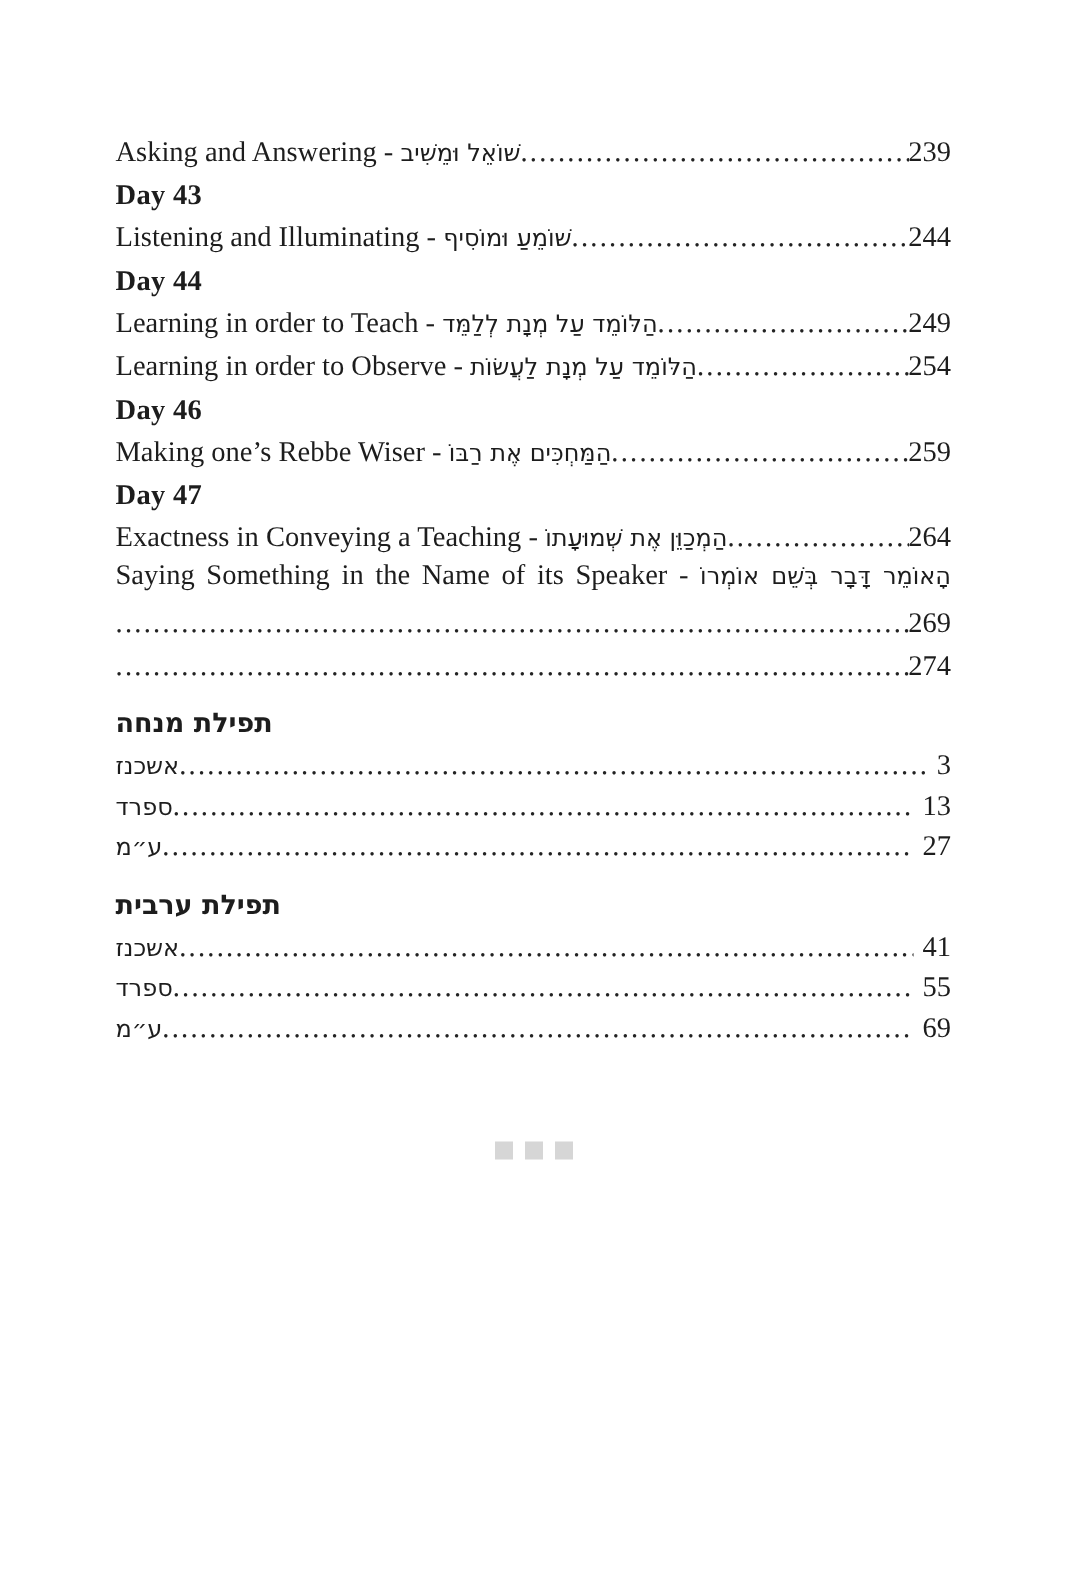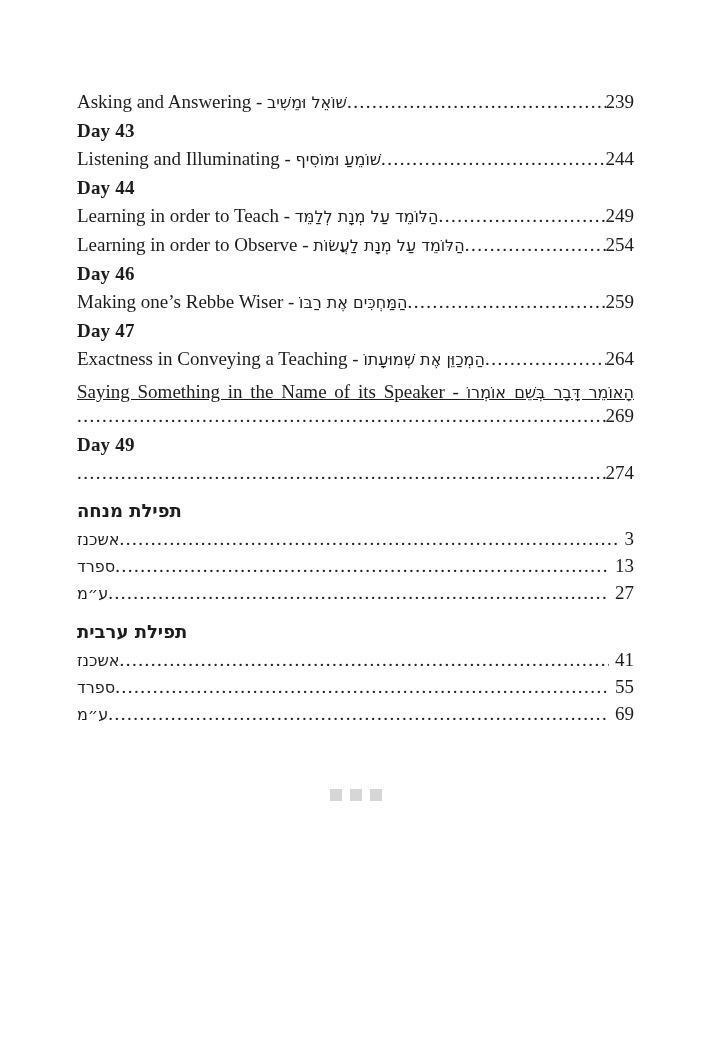--- a/index.html
+++ b/index.html
@@ -35,24 +35,23 @@
     min-width: 0;
     overflow: hidden;
     white-space: nowrap;
     letter-spacing: 1.5px;
     color: #222222;
   }
   .pnum { white-space: nowrap; }
   .justify {
     text-align: justify;
     text-align-last: justify;
-    line-height: 36px;
+    line-height: 20px;
     height: 28px;
     white-space: normal;
-    text-decoration: underline;
   }
   .prayer-section { margin-top: 10px; }
   .prayer-section.second { margin-top: 12px; }
   .prayer-heading {
     font-family: "DejaVu Sans", sans-serif;
     font-weight: bold;
     font-size: 18px;
     line-height: 28px;
     height: 28px;
   }
@@ -125,21 +124,20 @@
 
   <div class="day-block">
     <div class="justify"><span>Saying Something in the Name of its Speaker - </span><span class="he">הָאוֹמֵר דָּבָר בְּשֵׁם אוֹמְרוֹ</span></div>
     <div class="line">
       <span class="dots">....................................................................................................................................................................................................................................................................</span>
       <span class="pnum">269</span>
     </div>
   </div>
 
   <div class="day-block">
-    <div class="day-heading">Day 49</div>
     <div class="line">
       <span class="dots">....................................................................................................................................................................................................................................................................</span>
       <span class="pnum">274</span>
     </div>
   </div>
 
   <div class="prayer-section">
     <div class="prayer-heading">תפילת מנחה</div>
     <div class="line">
       <span class="label he">אשכנז</span>

